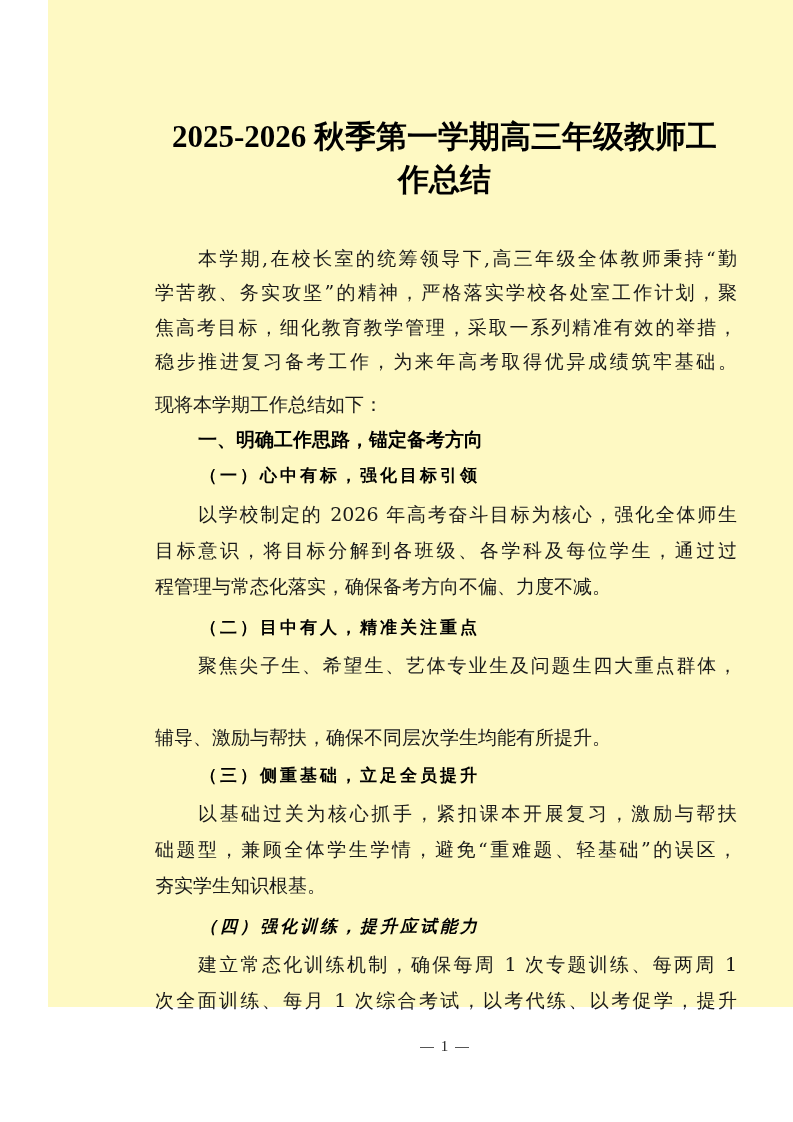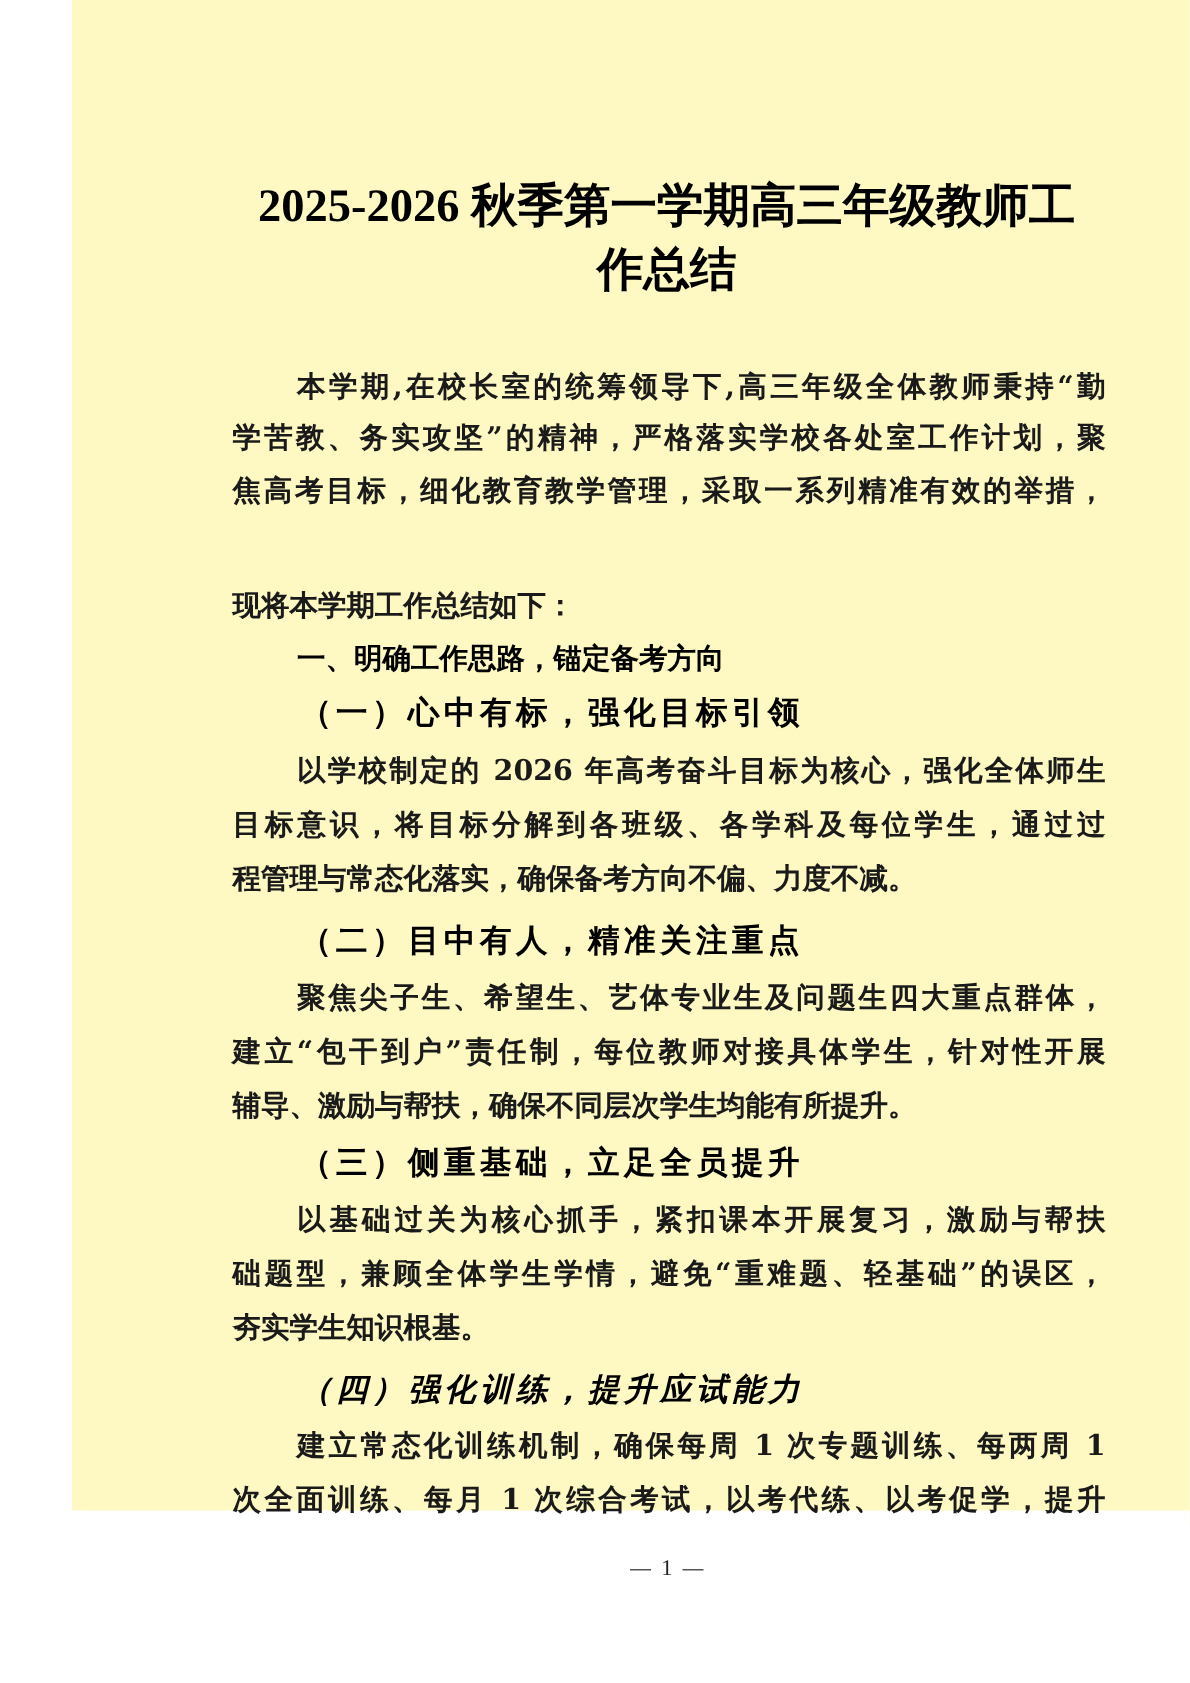--- a/index.html
+++ b/index.html
@@ -42,40 +42,40 @@
       position: absolute;
       left: 107px;
       width: 582px;
       height: 34px;
       font-size: 19px;
       line-height: 34px;
       white-space: nowrap;
       text-align: justify;
       text-align-last: justify;
       color: #1a1a1a;
-      font-weight: 700;
+      font-weight: 400;
     }
     .line.indent { left: 150px; width: 539px; }
     .line.last { text-align-last: left; }
 
     .h1 {
       position: absolute;
       left: 150px;
       font-family: "DejaVu Sans", "Liberation Sans", sans-serif;
       font-weight: bold;
       font-size: 19px;
       line-height: 34px;
       color: #000000;
       white-space: nowrap;
     }
     .h2 {
       position: absolute;
       left: 152px;
       font-weight: bold;
-      font-size: 21px;
+      font-size: 17px;
       line-height: 34px;
       letter-spacing: 3px;
       color: #000000;
       white-space: nowrap;
     }
     .page-number {
       position: absolute;
       top: 1038px;
       left: 0;
       width: 793px;
@@ -97,32 +97,32 @@
 <body>
 
 <div class="page">
 
   <div class="title l1">2025-2026 秋季第一学期高三年级教师工</div>
   <div class="title l2">作总结</div>
 
   <div class="line indent" style="top:241px;">本学期,在校长室的统筹领导下,高三年级全体教师秉持“勤</div>
   <div class="line" style="top:275px;">学苦教、务实攻坚”的精神，严格落实学校各处室工作计划，聚</div>
   <div class="line" style="top:310px;">焦高考目标，细化教育教学管理，采取一系列精准有效的举措，</div>
+  <div class="line" style="top:344px;">稳步推进复习备考工作，为来年高考取得优异成绩筑牢基础。</div>
   <div class="line last" style="top:387px;">现将本学期工作总结如下：</div>
 
   <div class="h1" style="top:422px;">一、明确工作思路，锚定备考方向</div>
 
   <div class="h2" style="top:458px;">（一）心中有标，强化目标引领</div>
   <div class="line indent" style="top:497px;">以学校制定的 2026 年高考奋斗目标为核心，强化全体师生</div>
   <div class="line" style="top:533px;">目标意识，将目标分解到各班级、各学科及每位学生，通过过</div>
   <div class="line last" style="top:569px;">程管理与常态化落实，确保备考方向不偏、力度不减。</div>
 
   <div class="h2" style="top:610px;">（二）目中有人，精准关注重点</div>
   <div class="line indent" style="top:648px;">聚焦尖子生、希望生、艺体专业生及问题生四大重点群体，</div>
-  <div class="line" style="top:684px;">建立“包干到户”责任制，每位教师对接具体学生，针对性开展</div>
   <div class="line last" style="top:720px;">辅导、激励与帮扶，确保不同层次学生均能有所提升。</div>
 
   <div class="h2" style="top:758px;">（三）侧重基础，立足全员提升</div>
   <div class="line indent" style="top:796px;">以基础过关为核心抓手，紧扣课本开展复习，激励与帮扶</div>
   <div class="line" style="top:832px;">础题型，兼顾全体学生学情，避免“重难题、轻基础”的误区，</div>
   <div class="line last" style="top:868px;">夯实学生知识根基。</div>
 
   <div class="h2" style="top:909px;font-style:italic;">（四）强化训练，提升应试能力</div>
   <div class="line indent" style="top:947px;">建立常态化训练机制，确保每周 1 次专题训练、每两周 1</div>
   <div class="line" style="top:983px;">次全面训练、每月 1 次综合考试，以考代练、以考促学，提升</div>

